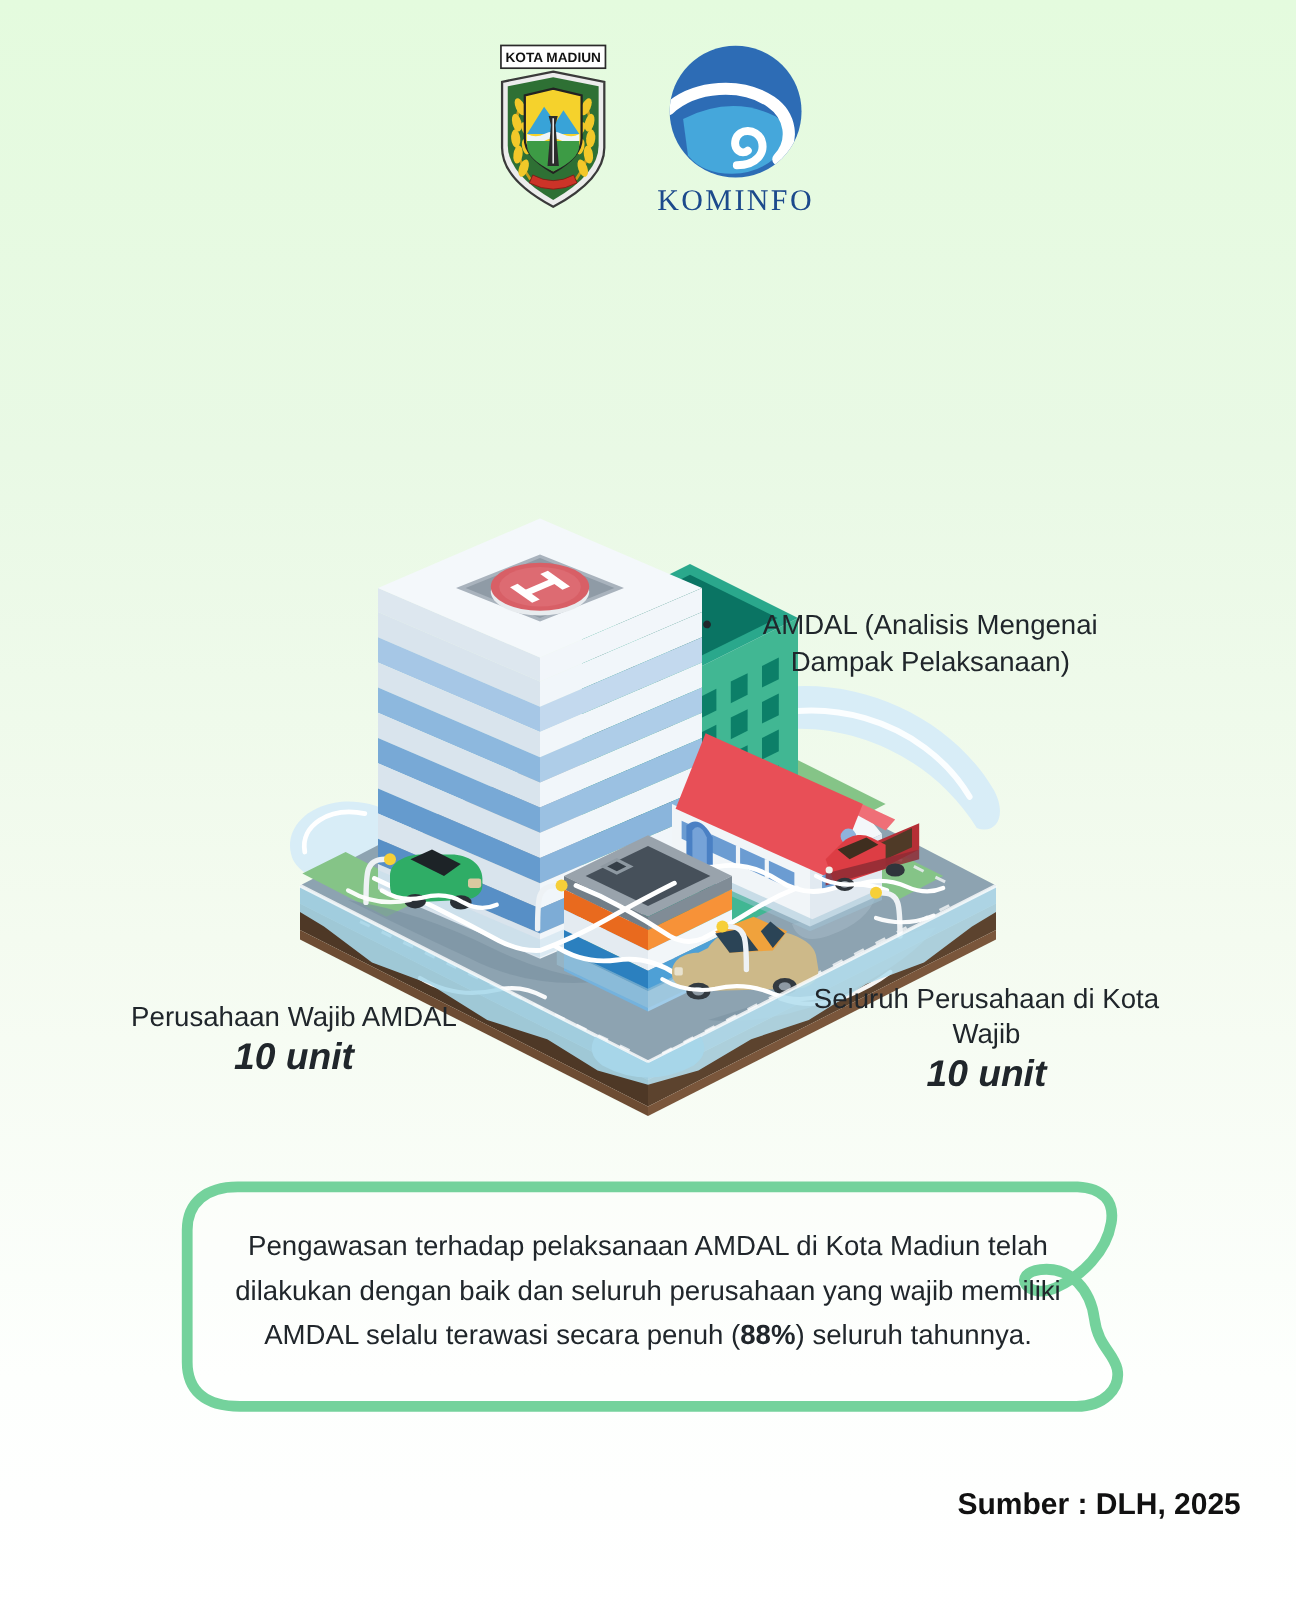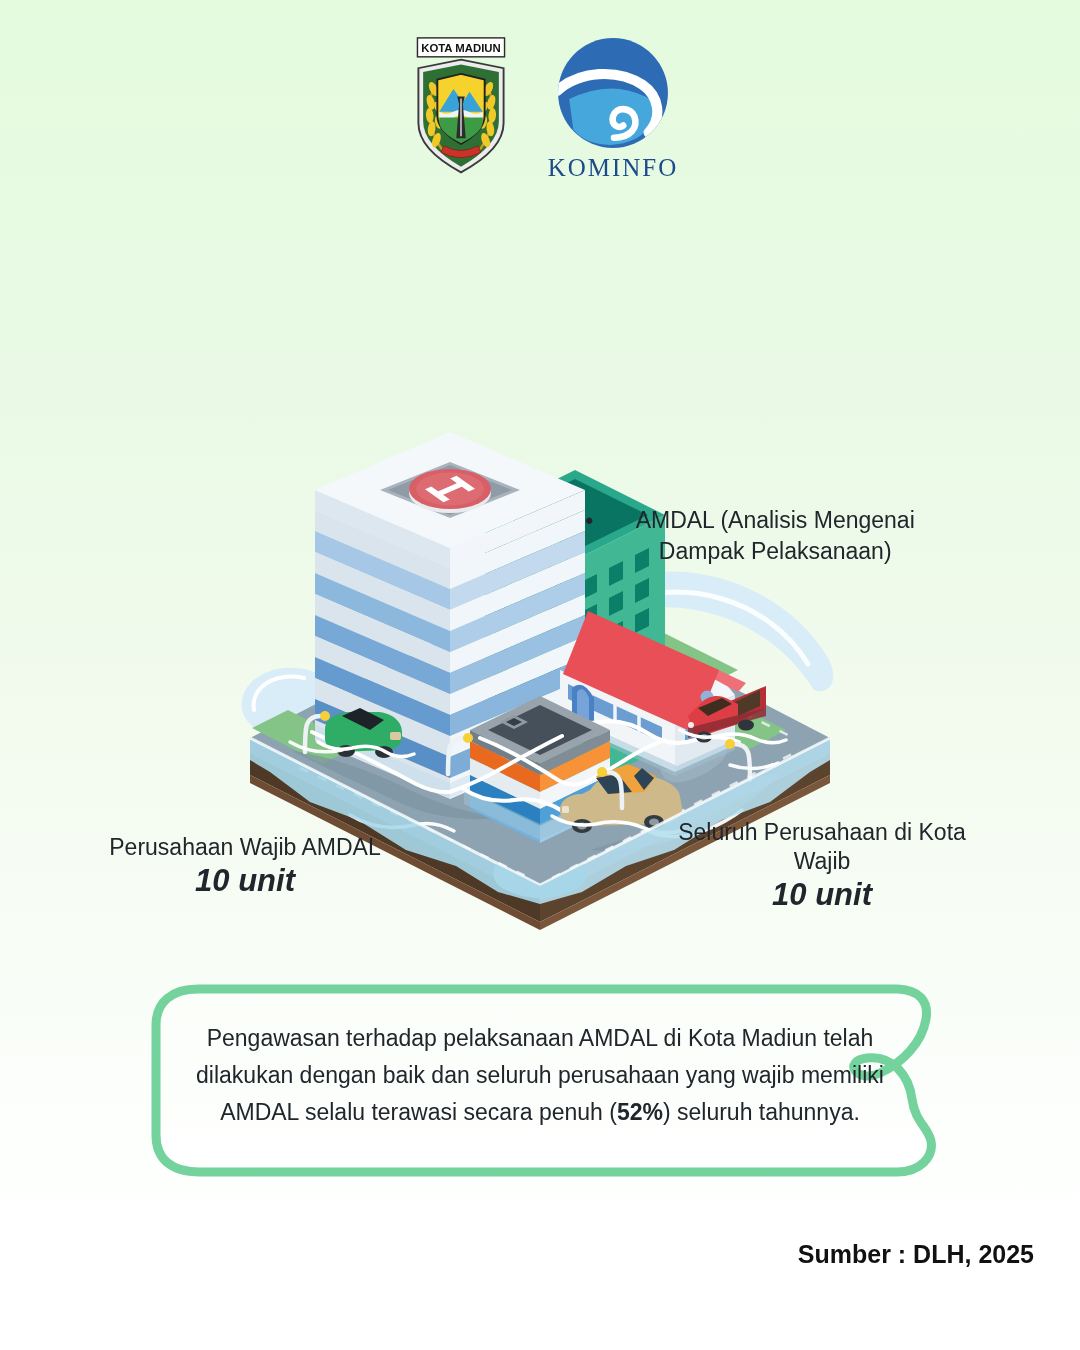--- a/index.html
+++ b/index.html
@@ -339,17 +339,17 @@
   </div>
   <div class="stat stat-right">
     <div>Seluruh Perusahaan di Kota Wajib</div>
     <div class="value">10 unit</div>
   </div>
 
   <svg class="summary-border" viewBox="0 0 860 240">
     <path d="M58,14 H758 C779,15 789,26 786,44 C782,68 762,88 740,98 C716,109 702,86 727,83 C753,80 769,101 772,124 C775,147 788,152 791,166 C794,182 780,197 757,197 H60 C30,197 16,183 16,160 V50 C16,27 32,14 58,14 Z" fill="rgba(255,255,255,0.35)" stroke="#74d29c" stroke-width="9" stroke-linecap="round" stroke-linejoin="round"></path>
   </svg>
   <div class="summary-text">
-    <span>Pengawasan terhadap pelaksanaan AMDAL di Kota Madiun telah dilakukan dengan baik dan seluruh perusahaan yang wajib memiliki AMDAL selalu terawasi secara penuh (</span><b>52%</b><span>) seluruh tahunnya.</span>
+    <span>Pengawasan terhadap pelaksanaan AMDAL di Kota Madiun telah dilakukan dengan baik dan seluruh perusahaan yang wajib memiliki AMDAL selalu terawasi secara penuh (</span><b>88%</b><span>) seluruh tahunnya.</span>
   </div>
 
   <div class="footer-source">Sumber : DLH, 2025</div>
 </div>
 
 </body></html>

